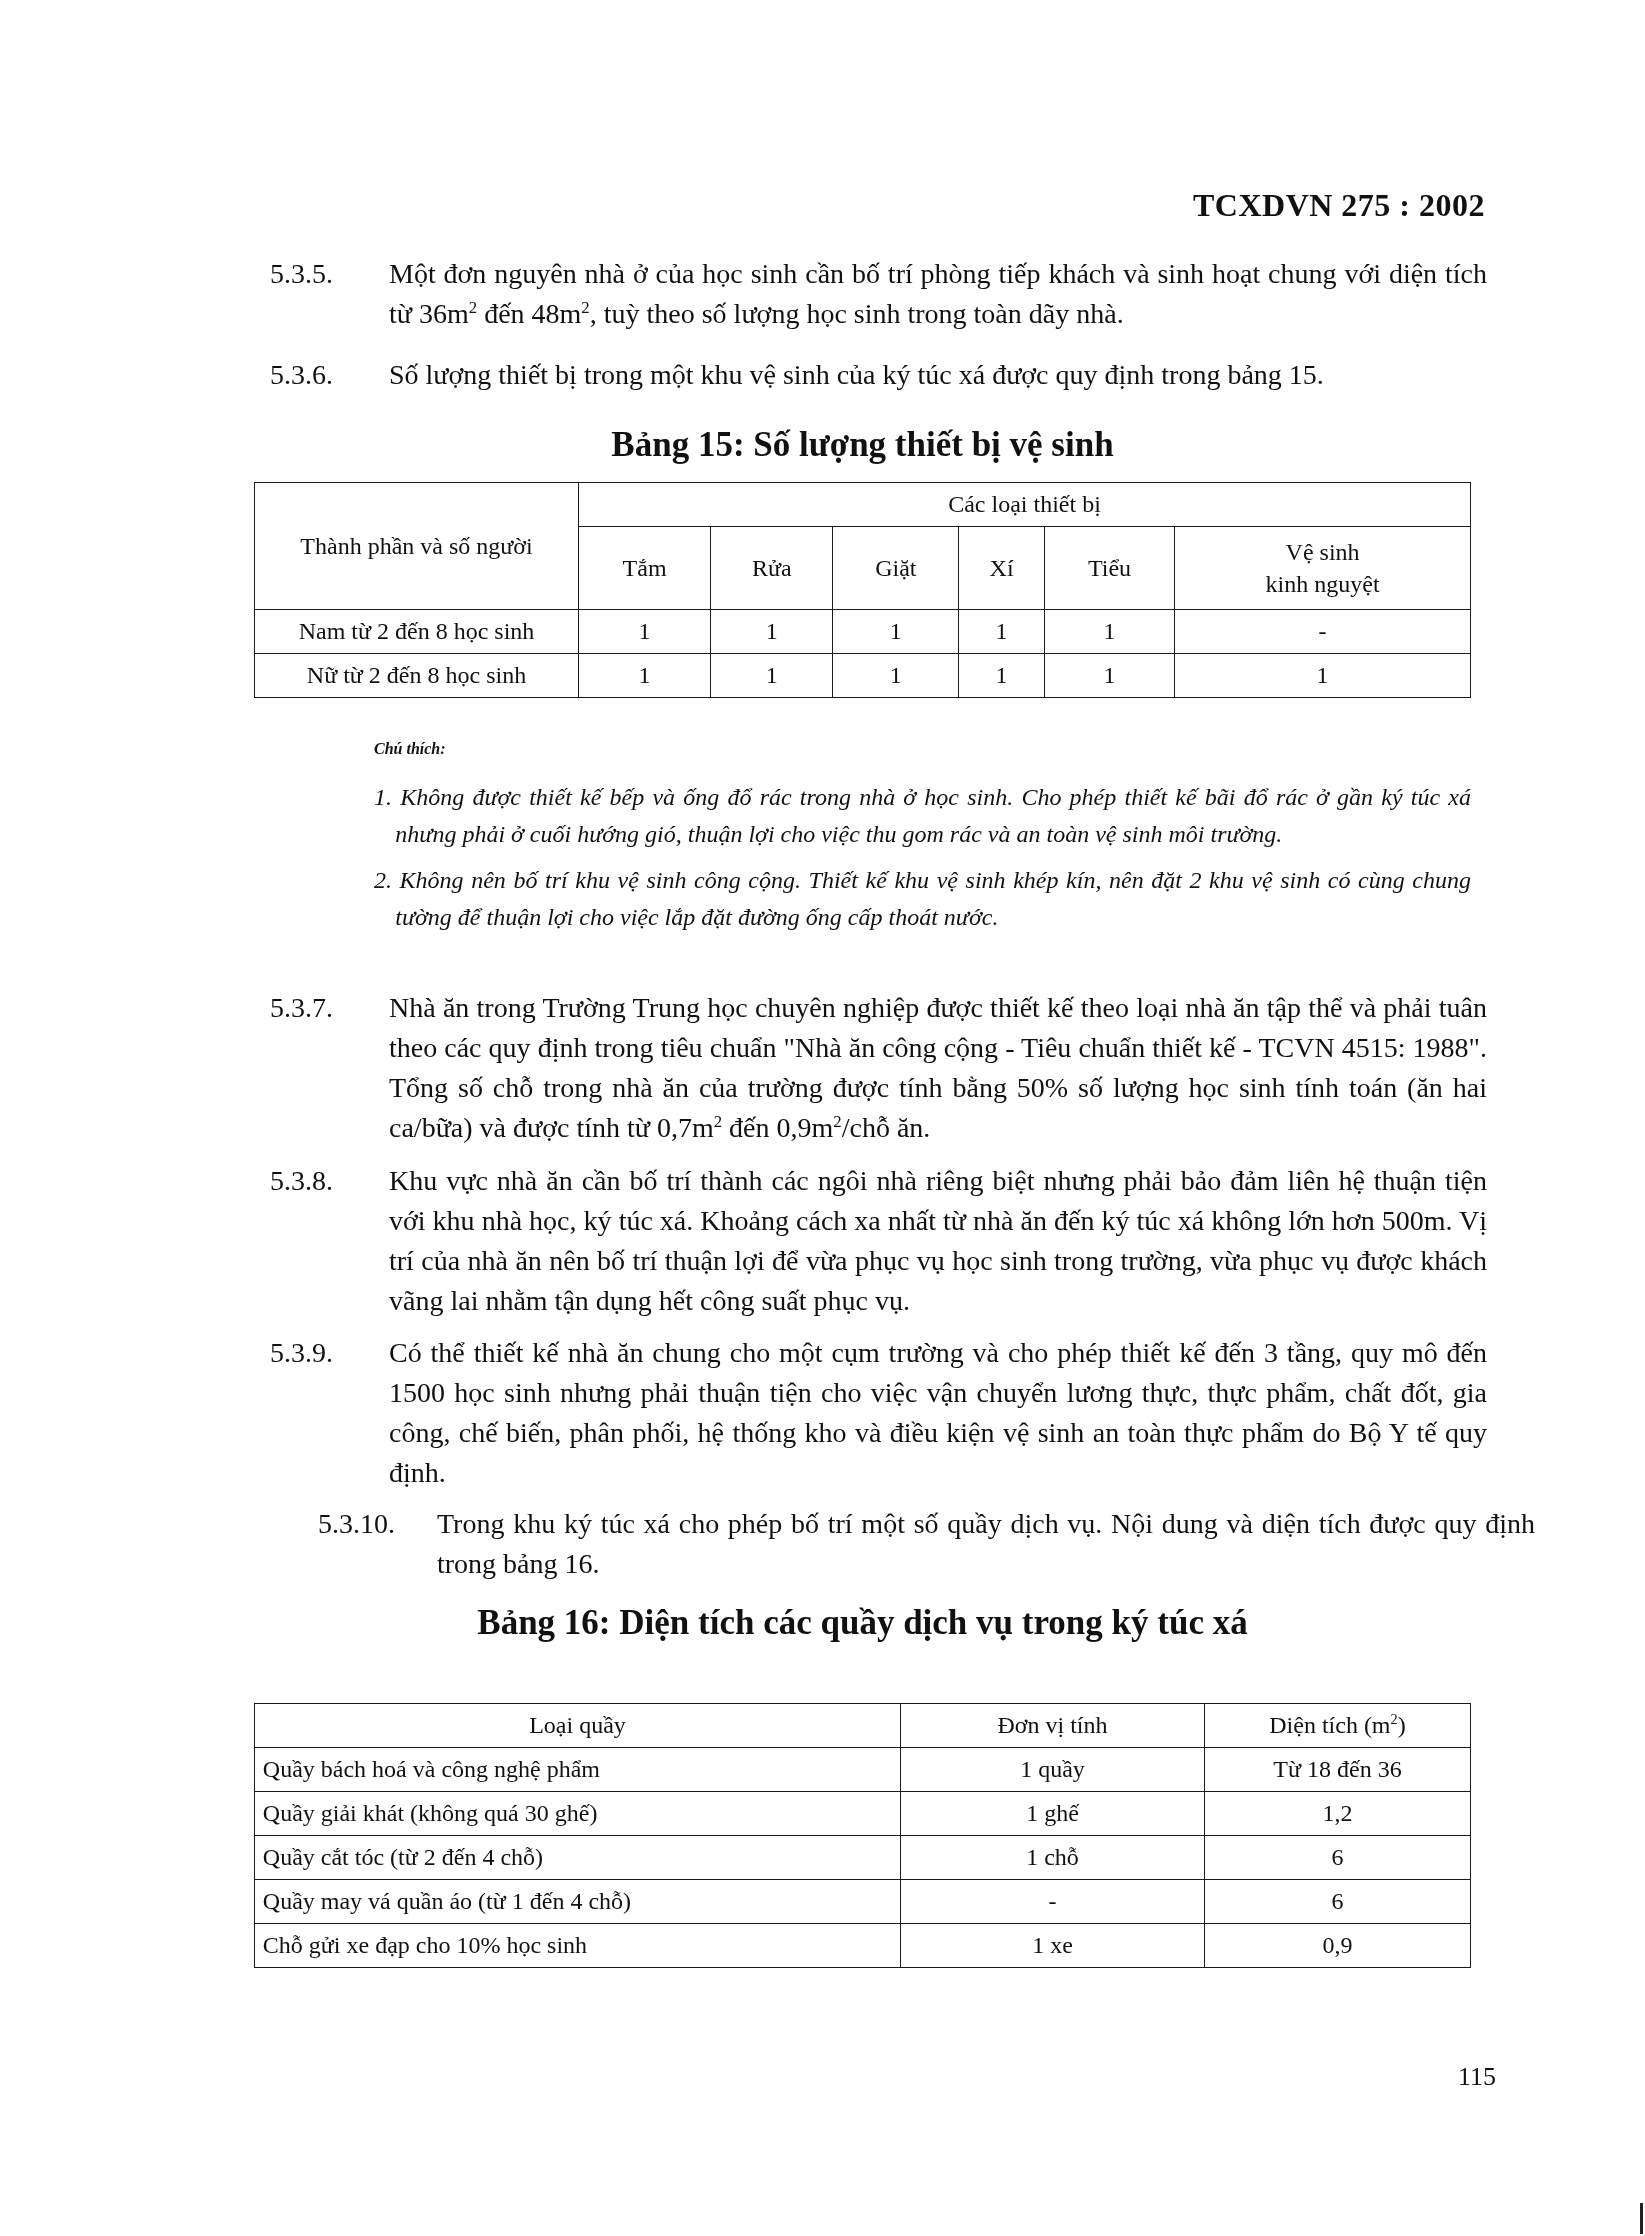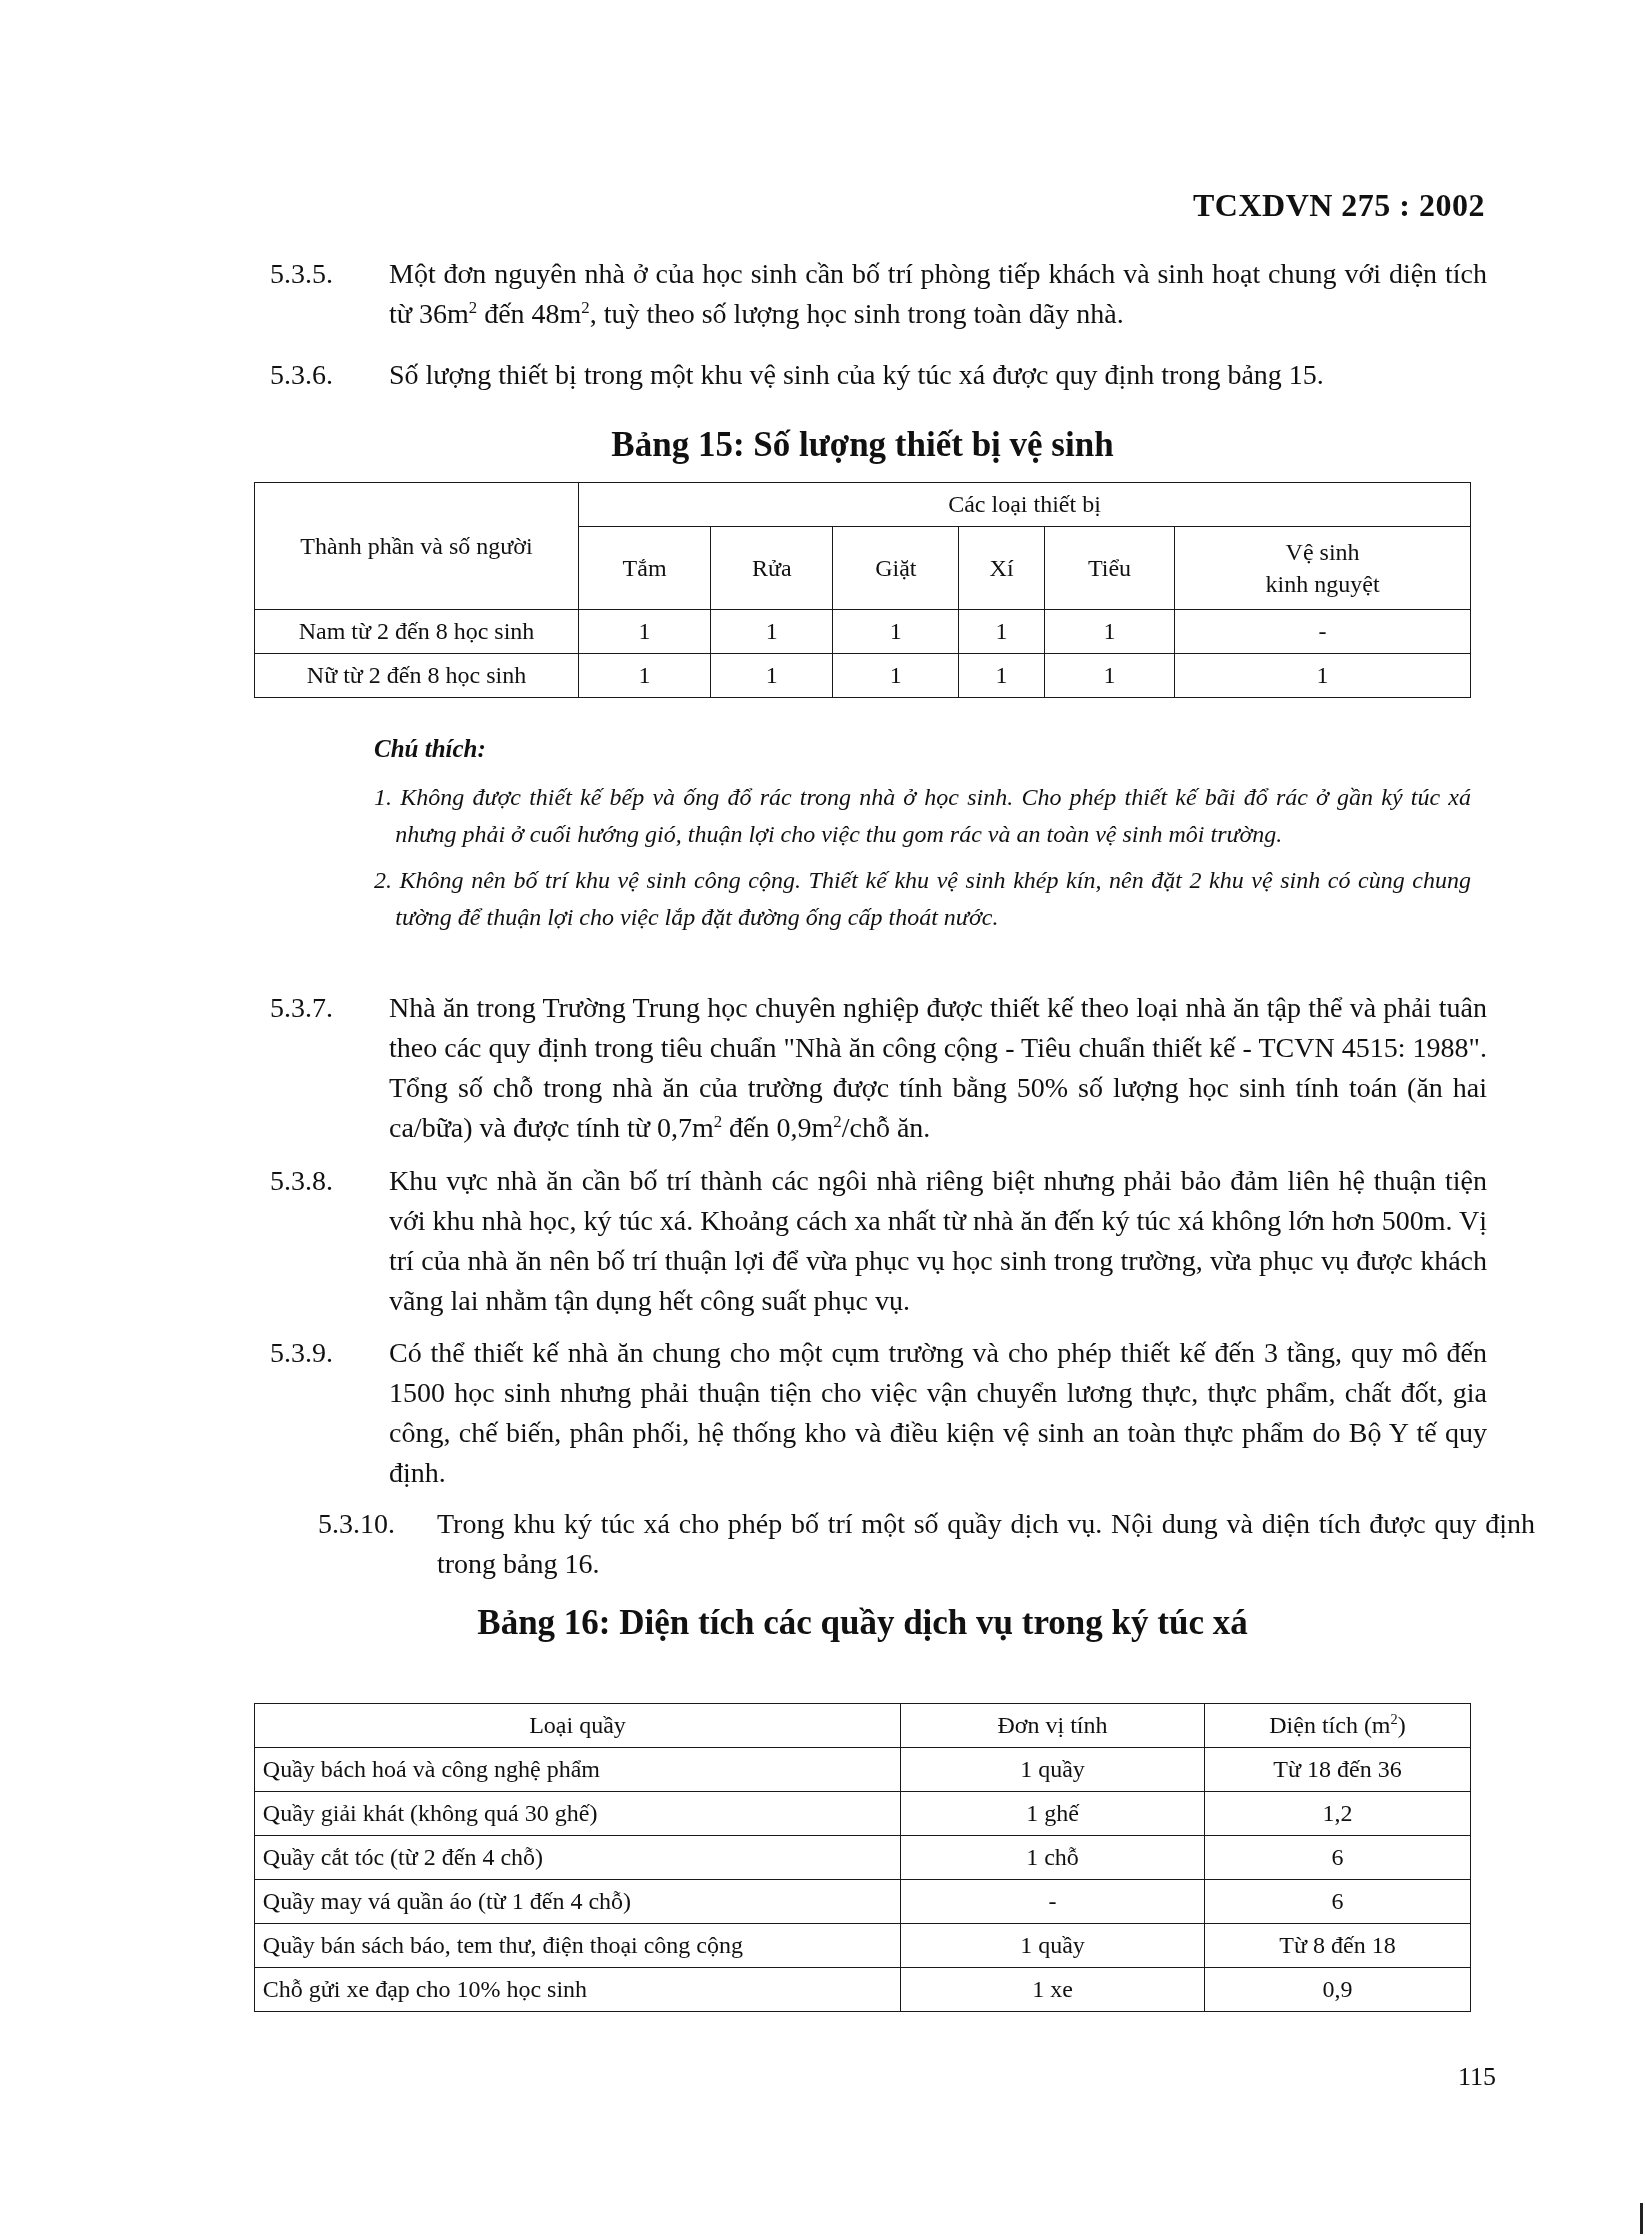--- a/index.html
+++ b/index.html
@@ -39,21 +39,21 @@
   #t15 col.c0 { width: 324px; }
   #t16 { top: 1703px; }
   #t16 td { height: 43px; }
   #t16 td.left { text-align: left; padding-left: 7.8px; }
   #t16 col.c0 { width: 646px; }
   #t16 col.c1 { width: 304px; }
   .notes {
     position: absolute; left: 374px; width: 1097px;
     font-style: italic; font-size: 24px; line-height: 37px;
   }
-  .notes .title { font-weight: bold; font-size: 25px; margin-bottom: 11.6px; }
+  .notes .title { font-weight: bold; font-size: 16px; margin-bottom: 11.6px; }
   .notes .item { padding-left: 21.3px; text-indent: -21.3px; margin-bottom: 9.7px; text-align: justify; text-align-last: left; }
   .pnum { position: absolute; left: 1458px; top: 2062px; font-size: 26px; }
   .edge-mark { position: absolute; left: 1640px; top: 2203px; width: 2.9px; height: 31px; background: #222; }
 </style>
 </head>
 <body>
 
 <div class="page">
 
   <div class="hdr">TCXDVN 275 : 2002</div>
@@ -171,25 +171,20 @@
       <td class="left">Quầy cắt tóc (từ 2 đến 4 chỗ)</td>
       <td>1 chỗ</td>
       <td>6</td>
     </tr>
     <tr>
       <td class="left">Quầy may vá quần áo (từ 1 đến 4 chỗ)</td>
       <td>-</td>
       <td>6</td>
     </tr>
     <tr>
-      <td class="left">Quầy bán sách báo, tem thư, điện thoại công cộng</td>
-      <td>1 quầy</td>
-      <td>Từ 8 đến 18</td>
-    </tr>
-    <tr>
       <td class="left">Chỗ gửi xe đạp cho 10% học sinh</td>
       <td>1 xe</td>
       <td>0,9</td>
     </tr>
   </tbody>
     </table>
 
   <div class="pnum">115</div>
   <div class="edge-mark"></div>
 </div>

